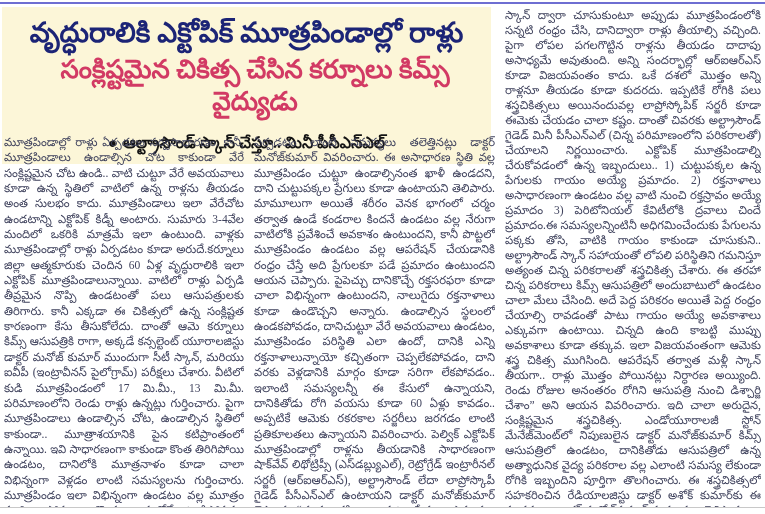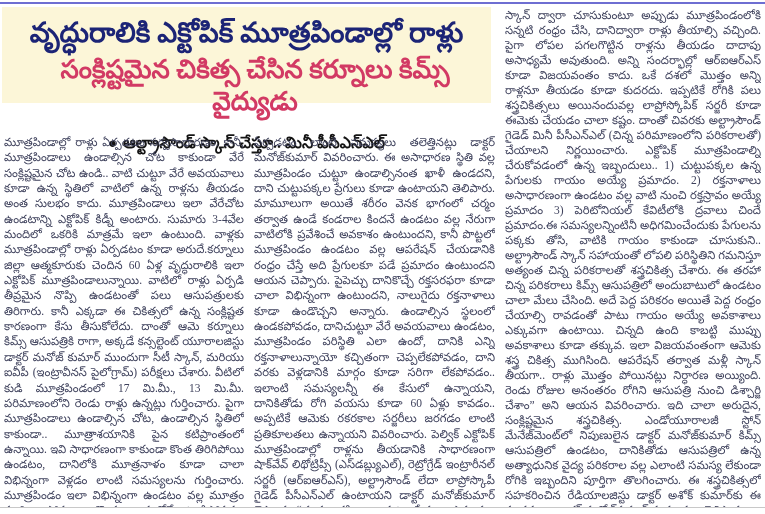--- a/index.html
+++ b/index.html
@@ -15,21 +15,21 @@
     width:765px; height:2px;
     background:#6e6ed2;
   }
   .bottom-rule {
     position:absolute; top:507px; left:0;
     width:765px; height:1px;
     background:#c8c8c8;
   }
   .headline-box {
     position:absolute; left:2px; top:7px;
-    width:489px; height:96px;
+    width:489px; height:157px;
     background:#fcf6d8;
     text-align:center;
     box-sizing:border-box;
     padding-top:9px;
   }
   .hl1 {
     font-size:28px; line-height:34px;
     font-weight:bold;
     color:#1c2476;
     margin:0;

